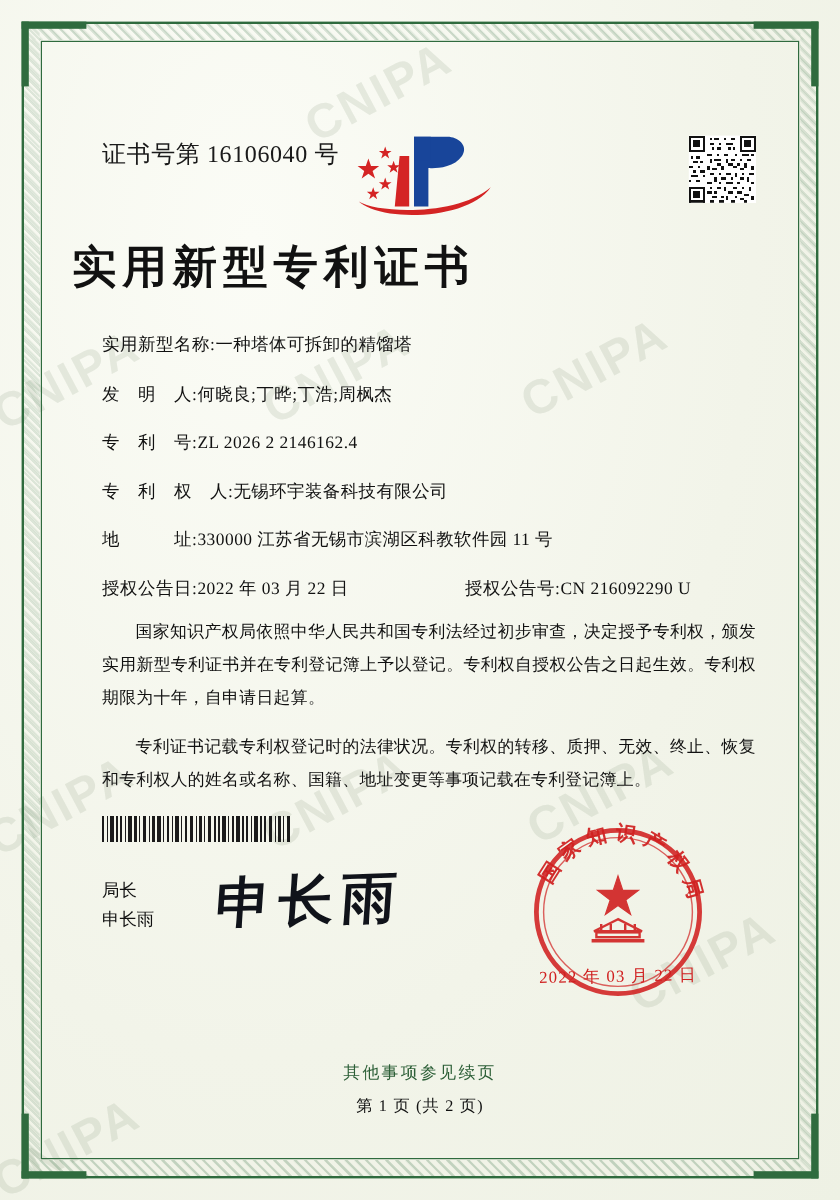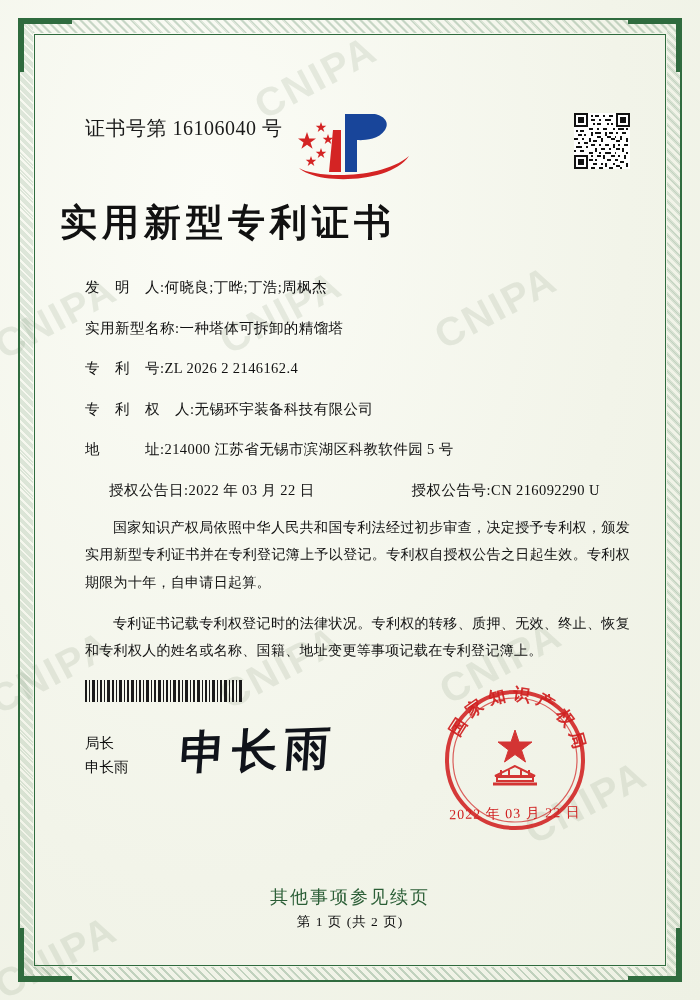--- a/index.html
+++ b/index.html
@@ -165,21 +165,20 @@
     display: flex;
     align-items: baseline;
     font-size: 14.5px;
   }
   .grant-row {
     display: flex;
     align-items: center;
     margin-bottom: 20px;
     font-size: 14.5px;
     color: #111;
-    margin-left: 24px;
   }
   .grant-row .second {
     margin-left: 70px;
     padding-left: 27px;
   }
 
   .para {
     font-size: 14px;
     line-height: 1.95;
     color: #111;
@@ -254,21 +253,21 @@
     color: #111;
     letter-spacing: 1px;
     margin-top: 45px;
   }
 
   .footnote {
     position: absolute;
     left: 0; right: 0;
     top: 885px;
     text-align: center;
-    font-size: 18px;
+    font-size: 14px;
     color: #2b5e36;
     letter-spacing: 2px;
   }
 </style>
 </head>
 <body>
 
 <div class="page">
 
   <div class="wm wm1">CNIPA</div>
@@ -414,38 +413,38 @@
           <polygon points="36,38 37.3,41.8 41.3,41.8 38.1,44.2 39.3,48 36,45.6 32.7,48 33.9,44.2 30.7,41.8 34.7,41.8"></polygon>
           <polygon points="26,46 27.3,49.8 31.3,49.8 28.1,52.2 29.3,56 26,53.6 22.7,56 23.9,52.2 20.7,49.8 24.7,49.8"></polygon>
         </g>
       </svg>
     </div>
 
     <div class="title">实用新型专利证书</div>
 
     <div class="fields">
       <div class="field">
+        <span class="f-label">实用新型名称:</span>
+        <span class="f-value">一种塔体可拆卸的精馏塔</span>
+      </div>
+      <div class="field">
         <span class="f-label">发　明　人:</span>
         <span class="f-value">何晓良;丁晔;丁浩;周枫杰</span>
-      </div>
-      <div class="field">
-        <span class="f-label">实用新型名称:</span>
-        <span class="f-value">一种塔体可拆卸的精馏塔</span>
       </div>
       <div class="field">
         <span class="f-label">专　利　号:</span>
         <span class="f-value">ZL 2026 2 2146162.4</span>
       </div>
       <div class="field">
         <span class="f-label">专　利　权　人:</span>
         <span class="f-value">无锡环宇装备科技有限公司</span>
       </div>
       <div class="field">
         <span class="f-label">地　　　址:</span>
-        <span class="f-value">214000 江苏省无锡市滨湖区科教软件园 5 号</span>
+        <span class="f-value">330000 江苏省无锡市滨湖区科教软件园 11 号</span>
       </div>
       <div class="grant-row">
         <span class="field-inline">
           <span class="f-label">授权公告日:</span>
           <span class="f-value">2022 年 03 月 22 日</span>
         </span>
         <span class="field-inline second">
           <span class="f-label">授权公告号:</span>
           <span class="f-value">CN 216092290 U</span>
         </span>

